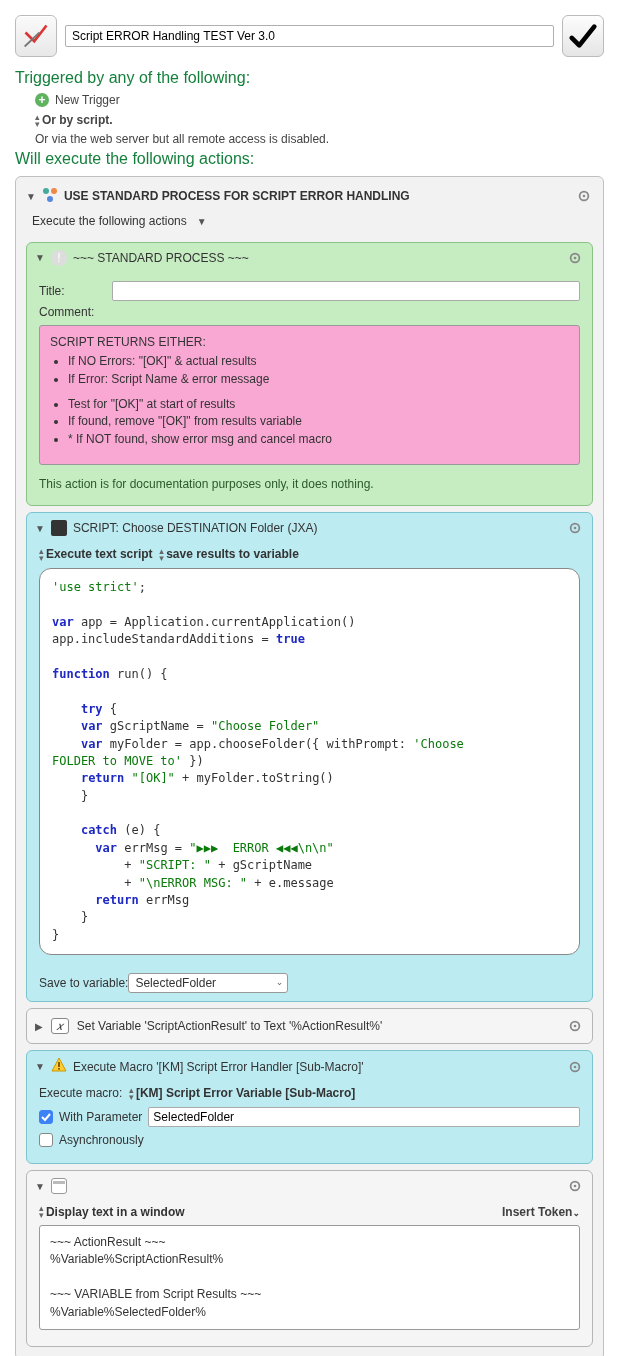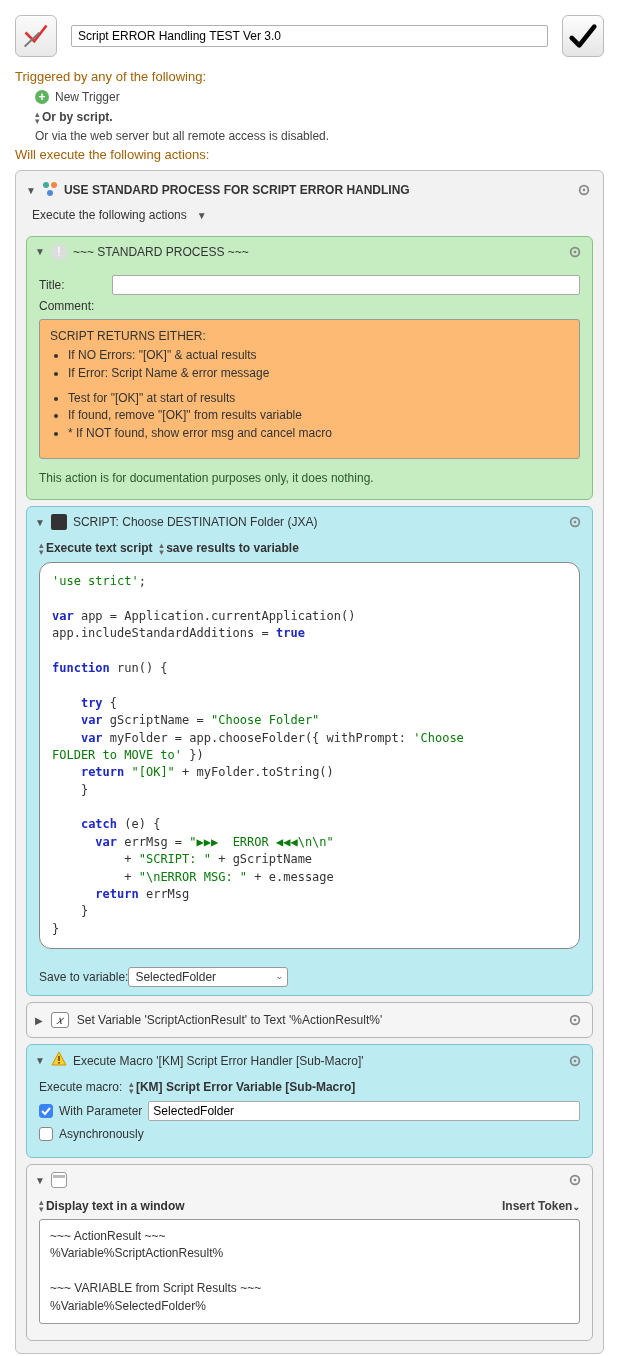--- a/index.html
+++ b/index.html
@@ -5,40 +5,40 @@
   * { box-sizing: border-box; }
   body {
     margin: 0;
     padding: 15px;
     font-family: -apple-system, "Helvetica Neue", Arial, sans-serif;
     font-size: 13px;
     background: #fff;
     width: 619px;
     color: #333;
   }
-  .header-row { display: flex; align-items: center; gap: 14px; margin-bottom: 12px; }
+  .header-row { display: flex; align-items: center; gap: 8px; margin-bottom: 12px; }
   .header-icon {
     width: 42px; height: 42px;
     border: 1px solid #bbb; border-radius: 6px;
     background: linear-gradient(#fafafa,#e8e8e8);
     display: flex; align-items: center; justify-content: center;
     box-shadow: inset 0 1px 0 #fff;
   }
   .title-input {
     flex: 1; height: 22px; padding: 2px 6px;
     border: 1px solid #b0b0b0; border-radius: 2px;
     font-size: 12px; background: #fff;
   }
   .big-check {
     width: 42px; height: 42px;
     border: 1px solid #bbb; border-radius: 6px;
     background: linear-gradient(#fdfdfd,#e5e5e5);
     display: flex; align-items: center; justify-content: center;
   }
-  .section-label { font-size: 13px; margin: 0 0 6px 0; color: #a16207; }
+  .section-label { font-size: 16px; margin: 0 0 6px 0; color: #15803d; }
   .add-row { display: flex; align-items: center; gap: 6px; padding-left: 20px; margin: 6px 0; font-size: 12px; color: #444; }
   .add-plus {
     width: 14px; height: 14px; border-radius: 50%;
     background: #5fb35f; color: #fff; display: inline-flex;
     align-items: center; justify-content: center; font-size: 12px; font-weight: bold;
   }
   .subtle { font-size: 12px; padding-left: 20px; margin: 4px 0; color: #444; }
   .updown { font-size: 9px; color: #666; letter-spacing: -1px; display: inline-block; line-height: 7px; vertical-align: middle; }
   .bold { font-weight: 600; }
   .group-panel {
@@ -77,21 +77,21 @@
   .small-icon { width: 16px; height: 16px; display: inline-flex; align-items: center; justify-content: center; border-radius: 3px; }
   .body-pad { padding: 4px 12px 10px 12px; font-size: 12px; }
   .form-row { display: flex; align-items: center; gap: 8px; margin: 4px 0; }
   .label-col { width: 65px; text-align: left; }
   .text-input {
     flex: 1; height: 20px; border: 1px solid #aaa; border-radius: 2px;
     background: #fff; padding: 2px 4px; font-size: 12px;
   }
   .commentbox {
     border: 1px solid #999; border-radius: 3px;
-    background: #fdba74; padding: 8px 10px; font-size: 12px;
+    background: #f9a8d4; padding: 8px 10px; font-size: 12px;
     margin: 6px 0; line-height: 1.45;
   }
   .commentbox ul { margin: 2px 0 8px 0; padding-left: 18px; }
   .doc-note { padding: 6px 0 4px 0; font-size: 12px; color: #2a5a2a; }
   .script-box {
     font-family: Menlo, Monaco, monospace; font-size: 12px;
     background: #fff; border: 1px solid #888; border-radius: 12px;
     padding: 10px 12px; white-space: pre; overflow: auto; line-height: 1.45;
     color: #333;
   }

